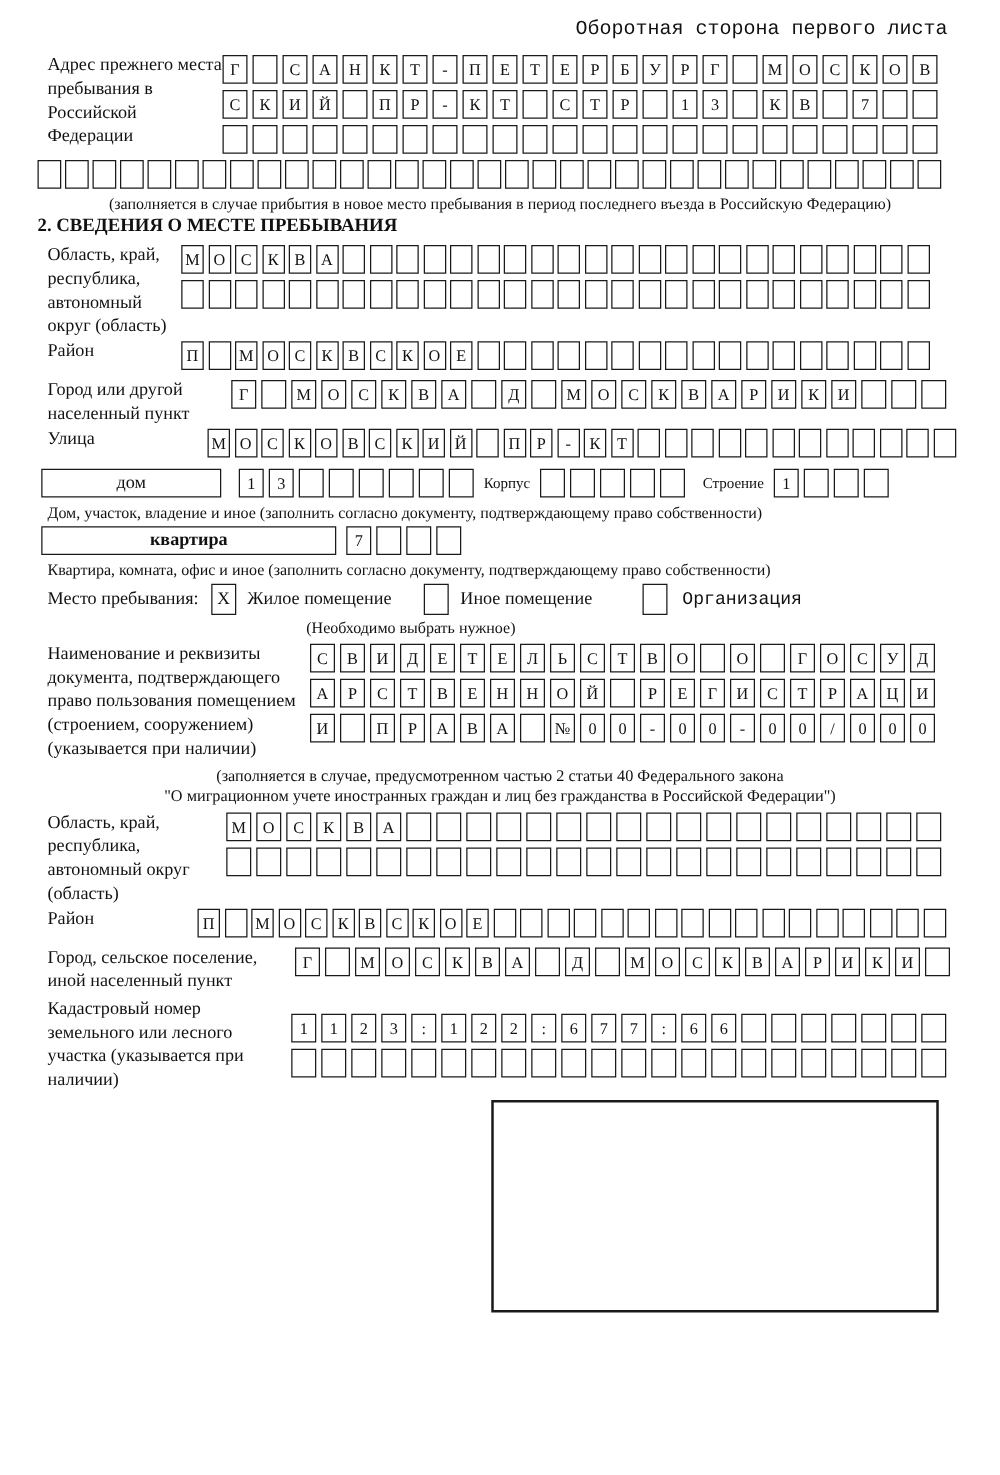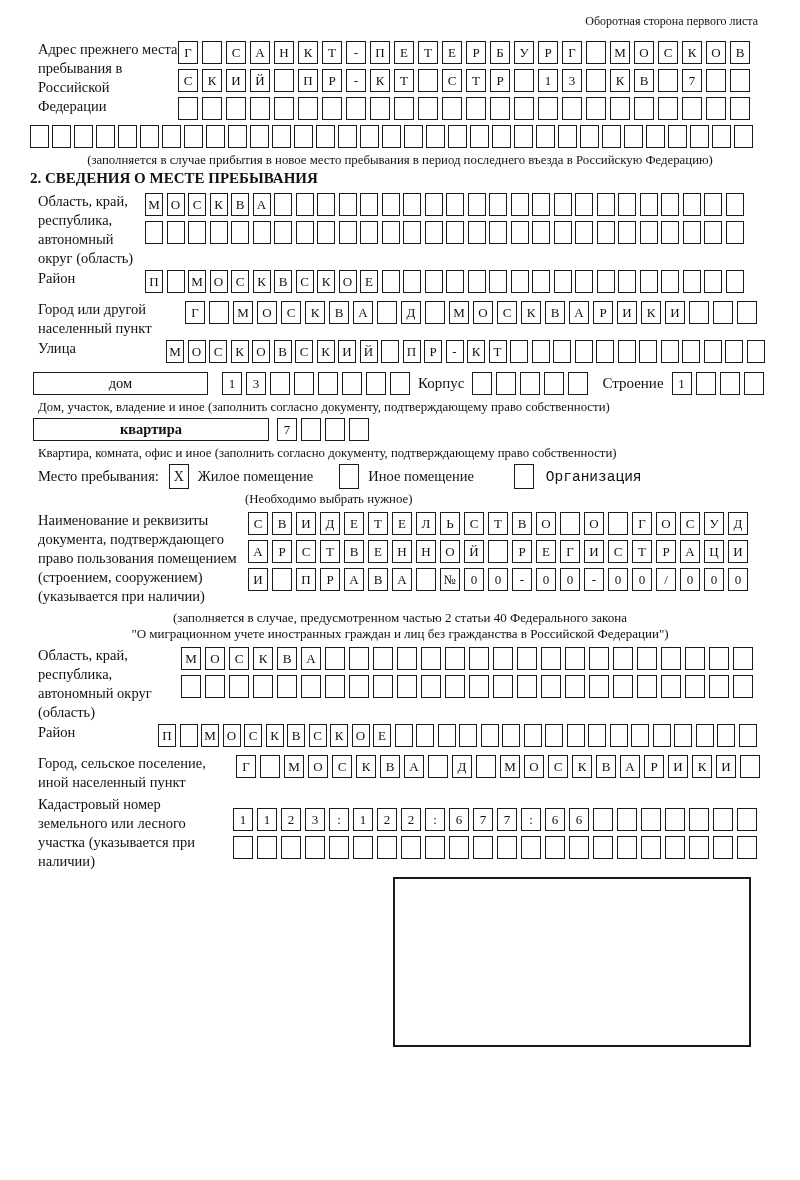--- a/index.html
+++ b/index.html
@@ -1,21 +1,21 @@
 <!DOCTYPE html>
 <html><head>
 <meta charset="utf-8">
 <style>
   html,body{margin:0;padding:0;}
   body{
     width:800px;height:1180px;overflow:hidden;background:#fff;color:#111;
     font-family:"Liberation Serif","DejaVu Serif",serif;
   }
   .page{padding:14px 30px 0 30px;width:740px;box-sizing:content-box;}
-  .side-note{text-align:right;font-size:12px;padding-right:12px;margin-bottom:12px;}
+  .side-note{text-align:right;font-size:16px;padding-right:12px;margin-bottom:12px;font-family:Liberation Mono, monospace;}
 
   .frow{display:flex;align-items:flex-start;}
   .flabel{font-size:14.5px;line-height:19px;flex:none;margin-top:-1px;}
   .cellcol{display:flex;flex-direction:column;}
 
   .cells{display:flex;flex:none;margin-bottom:4px;}
   .cell{
     flex:none;box-sizing:border-box;width:20px;height:23px;margin-right:4px;
     border:1.8px solid #1a1a1a;display:flex;align-items:center;justify-content:center;
     font-size:13px;line-height:1;background:#fff;
@@ -38,21 +38,21 @@
   .w203{width:203px;padding-left:8px;box-sizing:border-box;}
   .w218{width:218px;padding-left:8px;box-sizing:border-box;}
 
   .mb2{margin-bottom:2px;}.mb4{margin-bottom:4px;}.mb5{margin-bottom:5px;gap:21px;}
 
   .widebox{
     flex:none;box-sizing:border-box;height:23px;border:1.8px solid #1a1a1a;
     display:flex;align-items:center;justify-content:center;font-size:14.5px;
   }
   .inline-row{display:flex;align-items:center;}
-  .inline-lbl{font-size:15px;flex:none;}
+  .inline-lbl{font-size:12px;flex:none;}
 
   .house-note,.apt-note{margin-left:8px;margin-bottom:3px;}
 
   .stay-row{align-items:center;margin-top:2px;}
   .checkbox{
     flex:none;box-sizing:border-box;width:20px;height:25px;border:1.8px solid #1a1a1a;
     display:flex;align-items:center;justify-content:center;font-size:14px;
   }
   .opt-label{font-size:14.5px;margin:0 10px 0 9px;}
   .stay-label{font-size:14.5px;margin-right:10px;padding-left:8px;}
@@ -357,21 +357,21 @@
         <span class="cell"></span>
         <span class="cell"></span>
         <span class="cell"></span>
         <span class="cell"></span>
         <span class="cell"></span>
         <span class="cell"></span>
       </div>
   </div>
 
   <div class="inline-row mb4">
-    <div class="widebox" style="width:175px;margin-left:3px;">дом</div>
+    <div class="widebox" style="width:144px;margin-left:3px;">дом</div>
     <div class="cells" style="margin-left:14px;margin-bottom:0;">
         <span class="cell filled">1</span>
         <span class="cell filled">3</span>
         <span class="cell"></span>
         <span class="cell"></span>
         <span class="cell"></span>
         <span class="cell"></span>
         <span class="cell"></span>
         <span class="cell"></span>
       </div>

